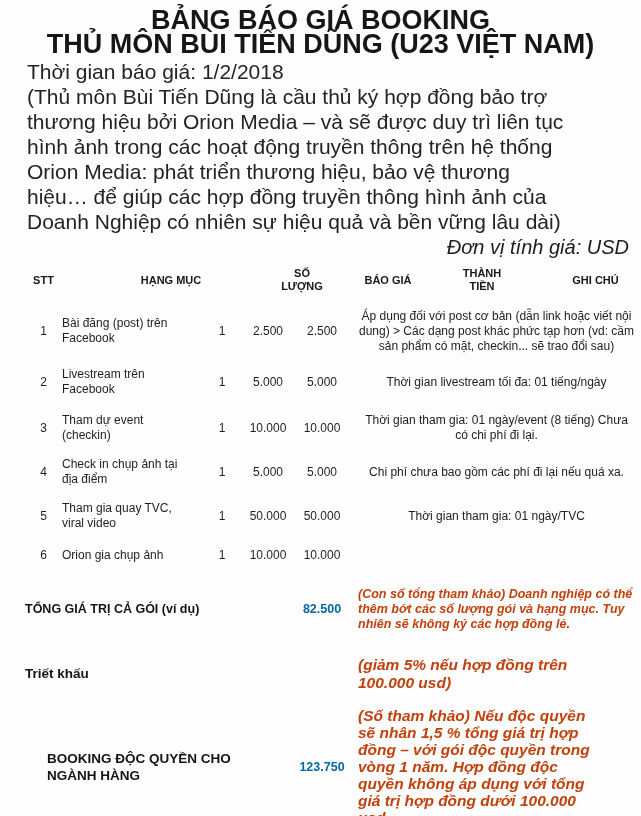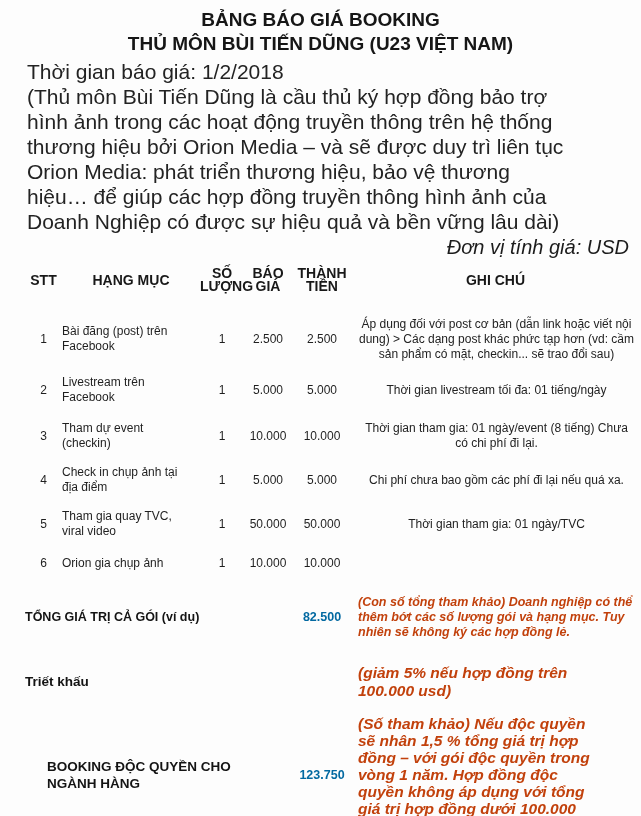--- a/index.html
+++ b/index.html
@@ -5,33 +5,33 @@
   * { margin: 0; padding: 0; box-sizing: border-box; }
   html, body { background: #ffffff; }
   body { font-family: "Liberation Sans", sans-serif; color: #1f1f1f; }
   .page {
     width: 641px; height: 816px;
     background: #fdfdfd;
     overflow: hidden;
     padding-top: 8px;
   }
   
-  .title { text-align: center; font-weight: bold; font-size: 19px; line-height: 24px; color: #161616; }
+  .title { text-align: center; font-weight: bold; font-size: 27px; line-height: 24px; color: #161616; }
   
   .intro { padding: 3px 6px 0 27px; }
   .intro-line { font-size: 21px; line-height: 25px; color: #232323; }
   .currency-note { font-size: 20px; line-height: 26px; font-style: italic; text-align: right; padding-right: 6px; color: #1c1c1c; }
   
   .table { margin: 3px 2px 0 25px; font-size: 12px; }
   .trow, .thead {
     display: grid;
     grid-template-columns: 37px 138px 44px 48px 60px 1fr;
     align-items: center;
   }
-  .thead { font-weight: bold; font-size: 14px; line-height: 13px; height: 34px; margin-bottom: 12px; color: #181818; }
+  .thead { font-weight: bold; font-size: 11px; line-height: 13px; height: 34px; margin-bottom: 4px; color: #181818; gap: 40px; }
   .thead > div { text-align: center; }
   .cell-stt { text-align: center; }
   .cell-item { text-align: left; line-height: 15px; padding-right: 8px; }
   .cell-qty, .cell-price, .cell-total { text-align: center; }
   .cell-note { text-align: center; line-height: 15px; padding: 0 4px 0 6px; color: #222; }
   .note-center { text-align: center; }
   .r1 { min-height: 60px; margin-bottom: 6px; }
   .r2 { min-height: 24px; margin-bottom: 14px; }
   .r3 { min-height: 34px; margin-bottom: 10px; }
   .r4 { min-height: 34px; margin-bottom: 10px; }
@@ -61,25 +61,25 @@
 <div class="page">
 
   <div class="title">
     <div>BẢNG BÁO GIÁ BOOKING</div>
     <div>THỦ MÔN BÙI TIẾN DŨNG (U23 VIỆT NAM)</div>
   </div>
 
   <div class="intro">
     <div class="intro-line">Thời gian báo giá: 1/2/2018</div>
     <div class="intro-line">(Thủ môn Bùi Tiến Dũng là cầu thủ ký hợp đồng bảo trợ</div>
+    <div class="intro-line">thương hiệu bởi Orion Media – và sẽ được duy trì liên tục</div>
     <div class="intro-line">hình ảnh trong các hoạt động truyền thông trên hệ thống</div>
-    <div class="intro-line">thương hiệu bởi Orion Media – và sẽ được duy trì liên tục</div>
     <div class="intro-line">Orion Media: phát triển thương hiệu, bảo vệ thương</div>
     <div class="intro-line">hiệu… để giúp các hợp đồng truyền thông hình ảnh của</div>
-    <div class="intro-line">Doanh Nghiệp có được sự hiệu quả và bền vững lâu dài)</div>
+    <div class="intro-line">Doanh Nghiệp có nhiên sự hiệu quả và bền vững lâu dài)</div>
     <div class="currency-note">Đơn vị tính giá: USD</div>
   </div>
 
   <div class="table">
 
     <div class="thead">
       <div>STT</div>
       <div>HẠNG MỤC</div>
       <div>SỐ LƯỢNG</div>
       <div>BÁO GIÁ</div>

